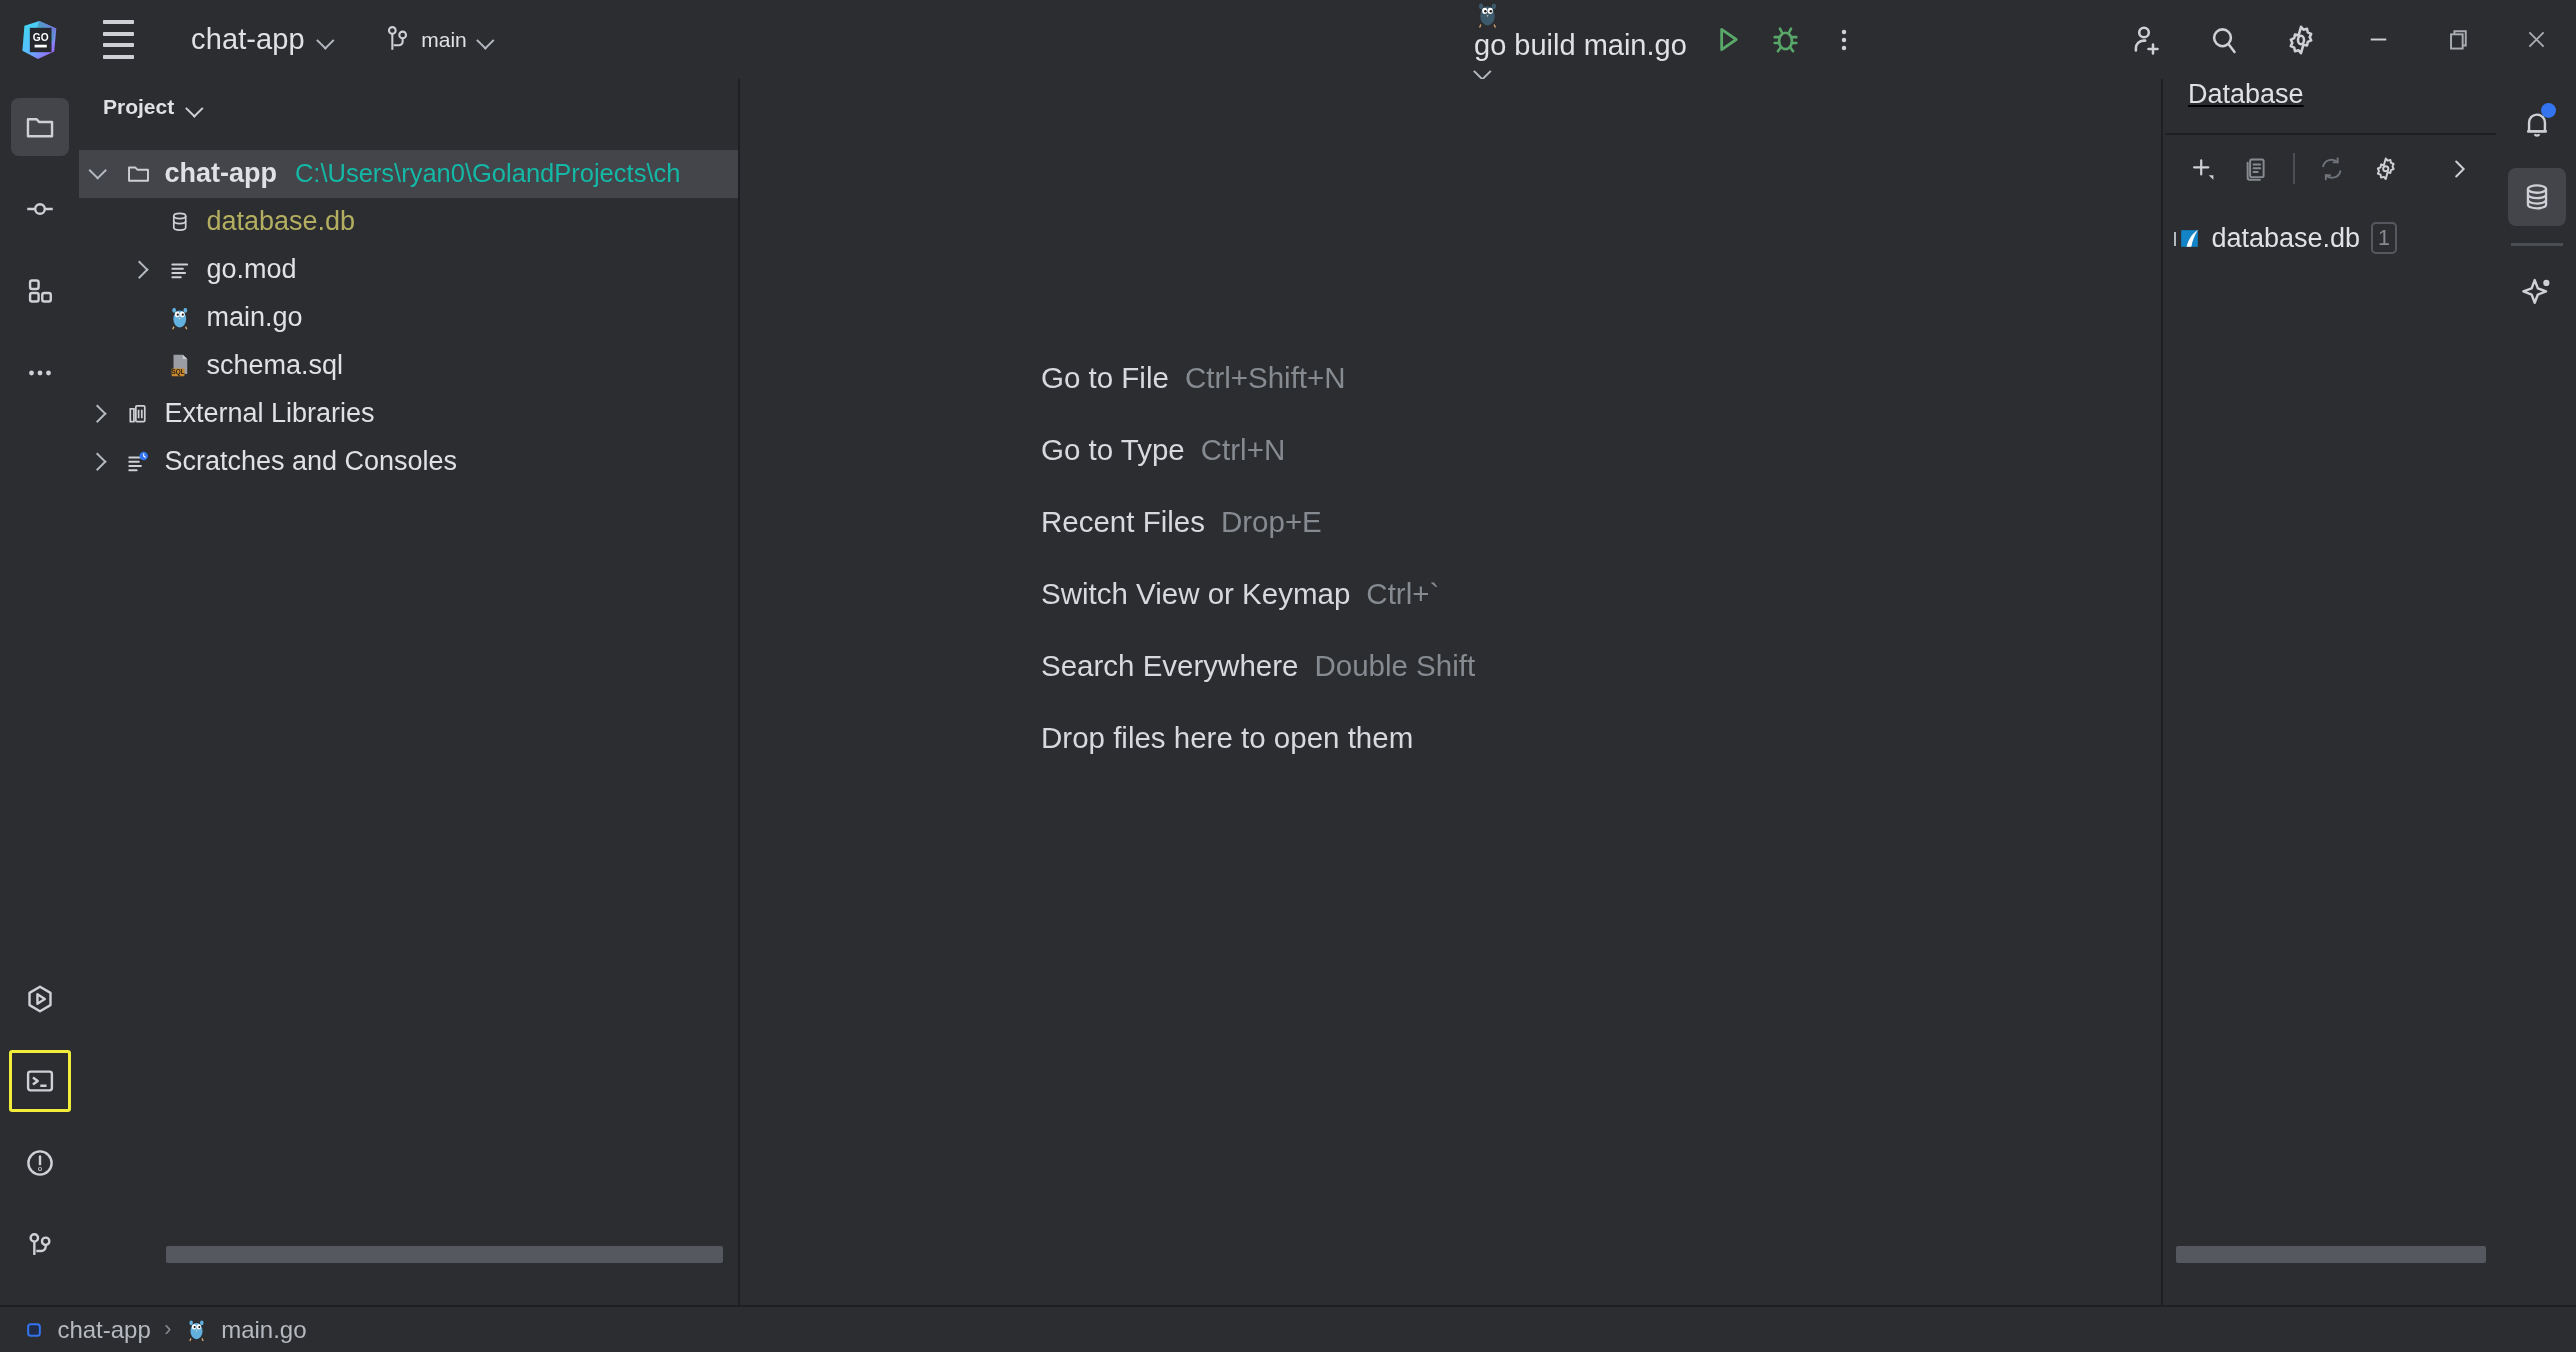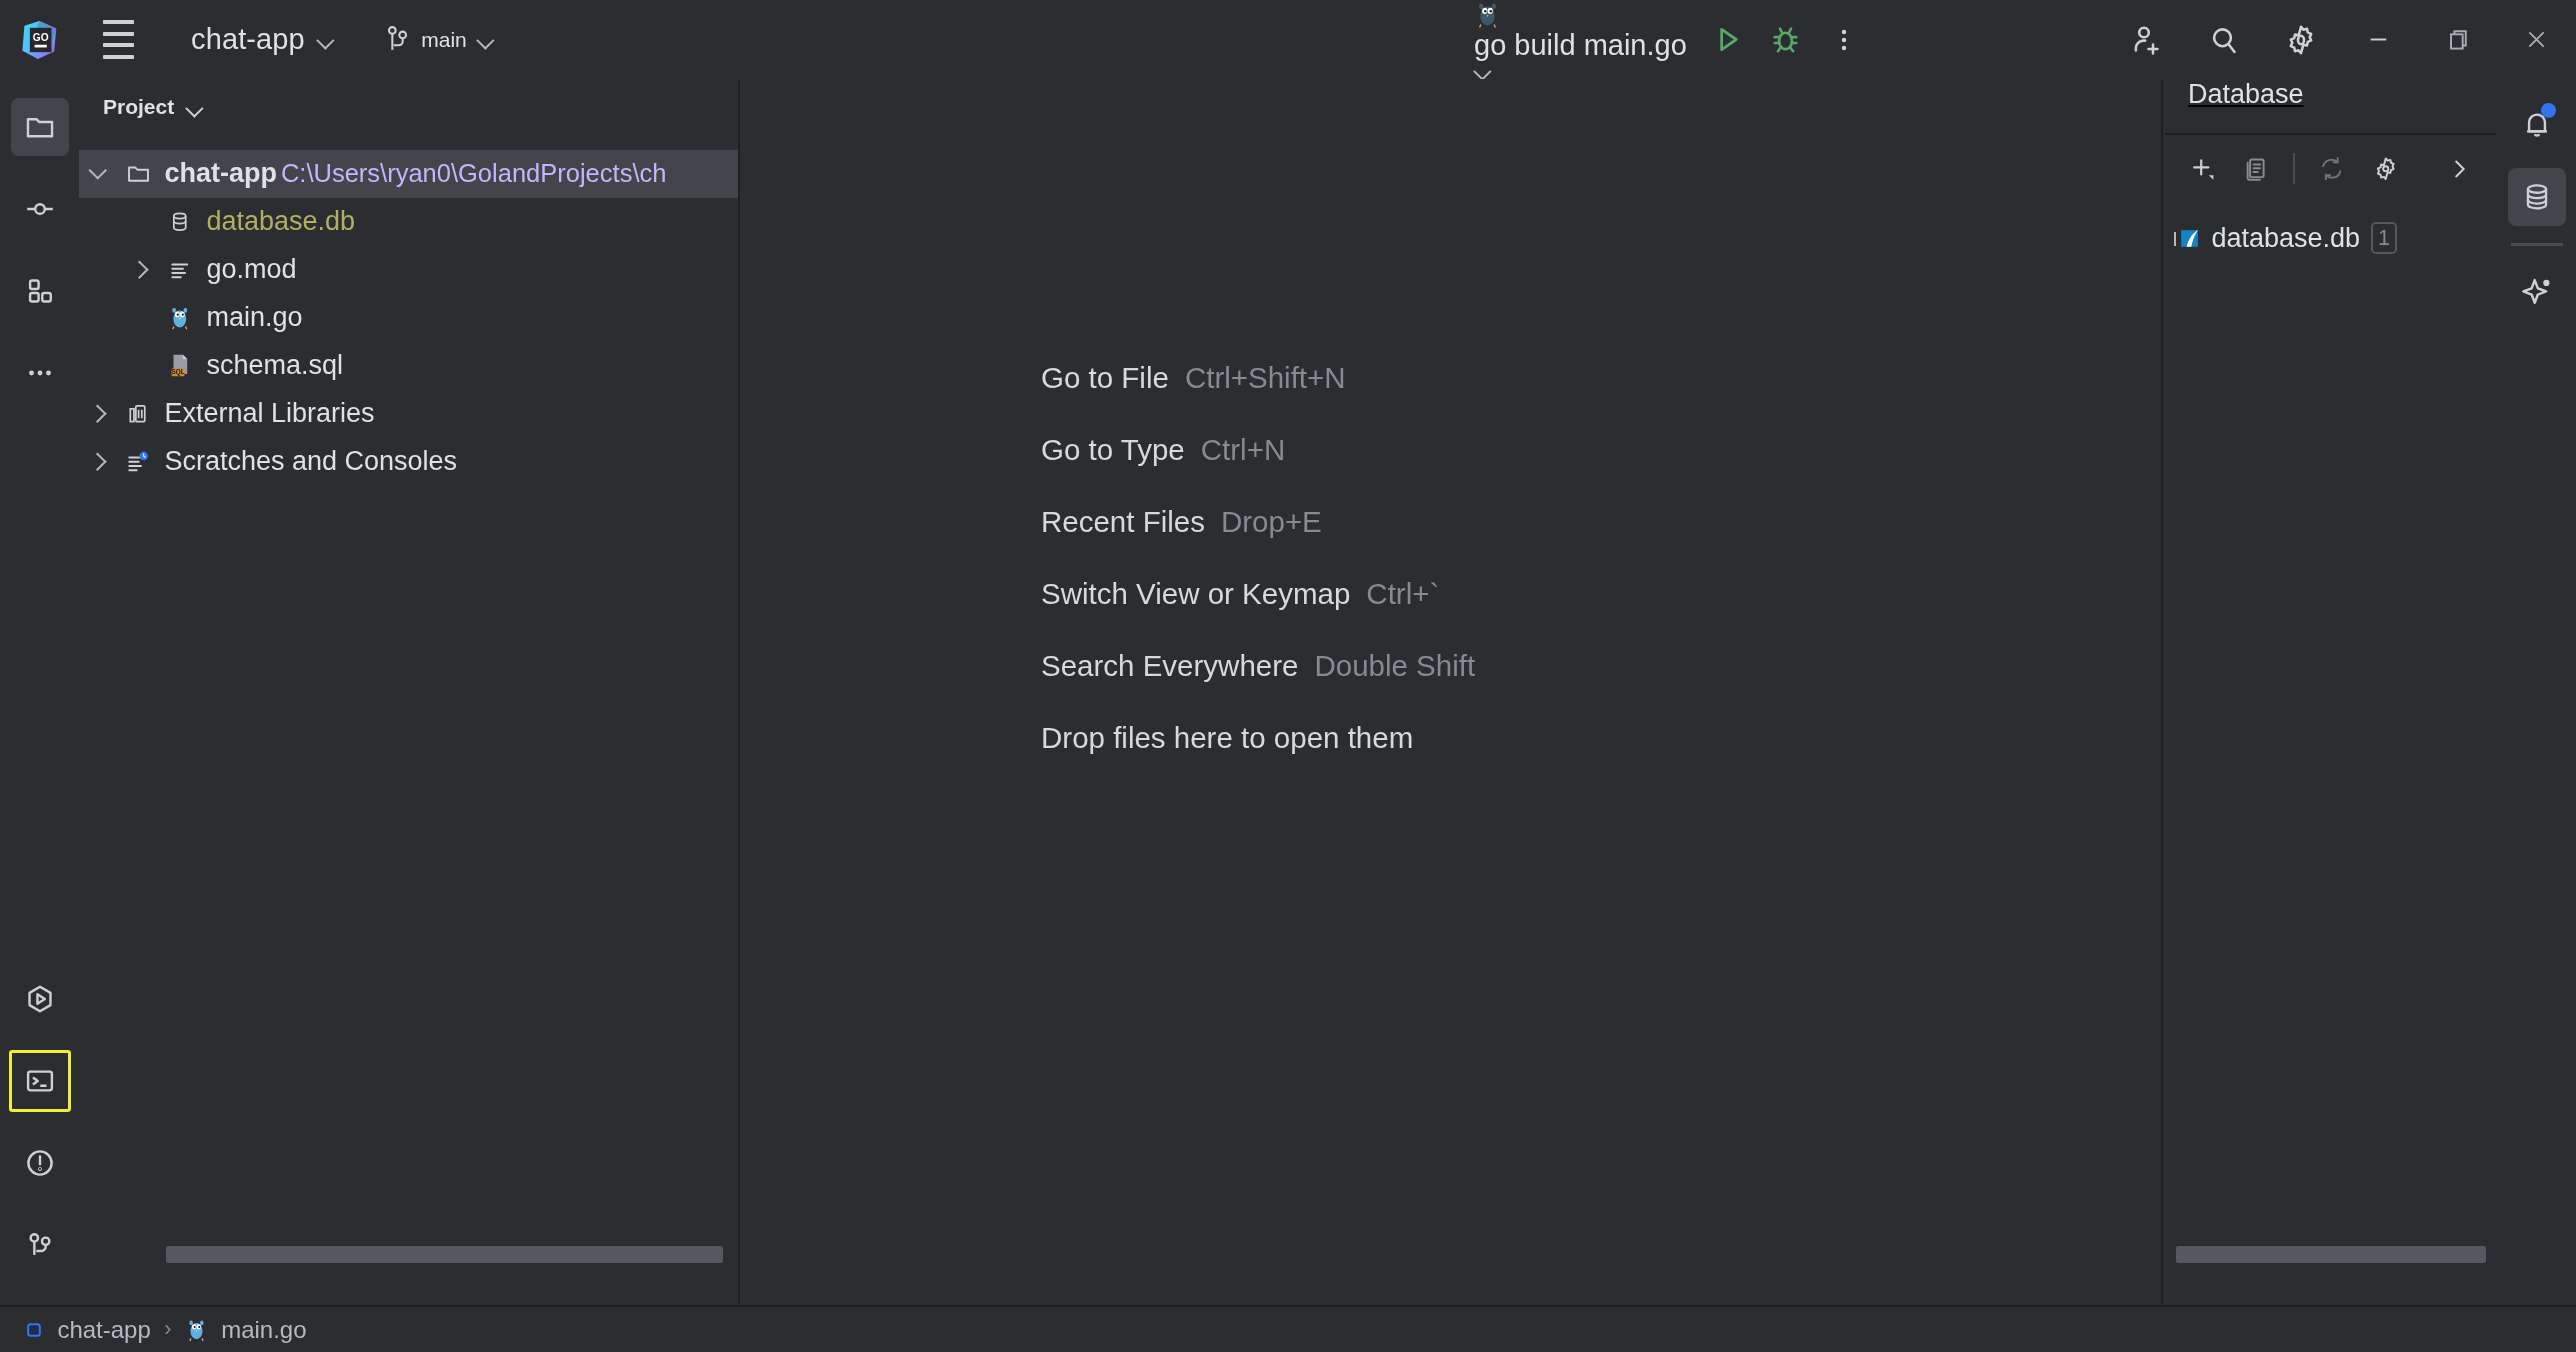--- a/index.html
+++ b/index.html
@@ -63,21 +63,21 @@
   .row.sel{ background:#43454a; }
   .row .arrow{ width:38px; height:38px; display:flex; align-items:center; justify-content:center; flex:0 0 auto; }
   .row .arrow.empty{ visibility:hidden; }
   .arrow-g{ width:13.4px; height:13.4px; border-right:2.7px solid #b4b8bf; border-bottom:2.7px solid #b4b8bf;
             transform:rotate(-45deg); }
   .arrow-g.down{ transform:rotate(45deg); margin-bottom:5.4px; }
   .row .ico{ width:42px; height:38px; display:flex; align-items:center; justify-content:center; flex:0 0 auto; }
   .row .nm{ font-size:27px; color:#dfe1e5; margin-left:5.4px; white-space:nowrap; }
   .row .nm.bold{ font-weight:bold; }
   .row .nm.yellow{ color:#b3ae60; }
-  .row .path{ font-size:25.5px; color:#c4b5fd; margin-left:4px; white-space:nowrap; }
+  .row .path{ font-size:25.5px; color:#14b8a6; margin-left:18px; white-space:nowrap; }
   .ind1{ padding-left:42px; }
   .hscroll{ position:absolute; left:87px; bottom:42px; width:557px; height:17.4px;
     background:#55585f; border-radius:2px; cursor:pointer; }
 
   
   .editor{
     position:absolute; left:742px; top:79px; width:1421px; height:1226px;
     background:#2b2d30; border-right:2px solid #1e1f22;
   }
   .splash{ position:absolute; left:299px; top:282px; }

